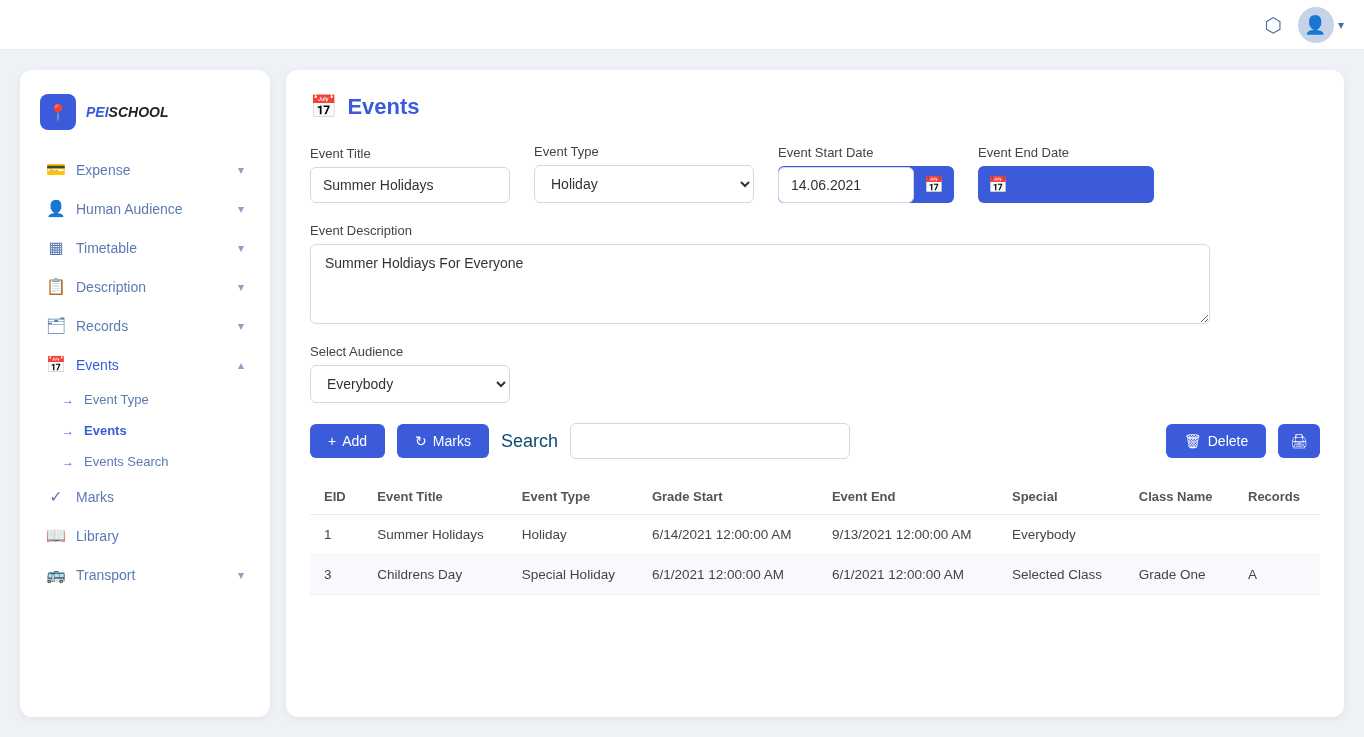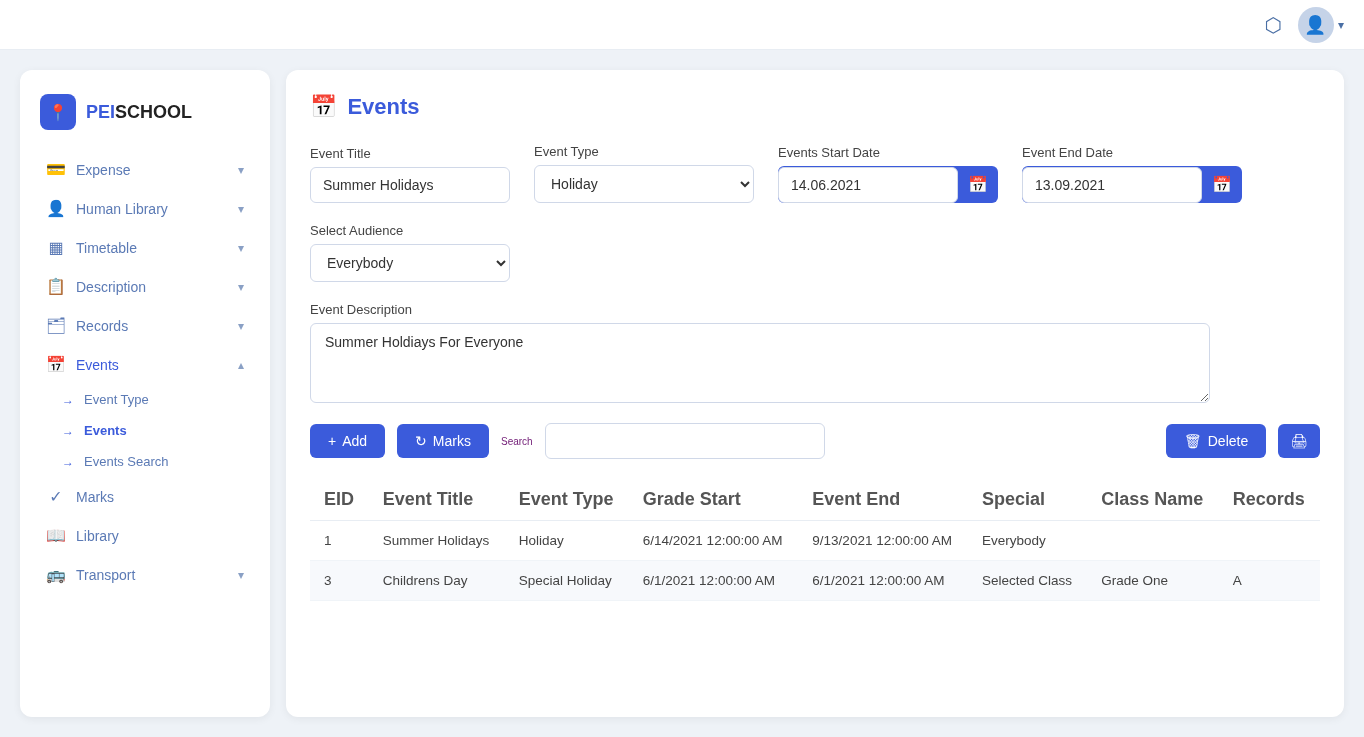--- a/index.html
+++ b/index.html
@@ -70,23 +70,24 @@
       height: 36px;
       background: #3b5bdb;
       border-radius: 8px;
       display: flex;
       align-items: center;
       justify-content: center;
       color: #fff;
       font-size: 16px;
     }
     .logo-text {
-      font-size: 18px;
+      font-size: 14px;
       font-weight: 700;
       color: #222;
+      font-style: italic;
     }
     .logo-text span { color: #3b5bdb; }
 
     .nav-item {
       display: flex;
       align-items: center;
       justify-content: space-between;
       padding: 10px 20px;
       cursor: pointer;
       color: #5b7ab5;
@@ -179,21 +180,21 @@
     .event-title-input { width: 200px; }
     .event-type-select { width: 220px; }
     .audience-select { width: 200px; }
 
     .date-input-wrapper {
       display: flex;
       align-items: center;
       background: #3b5bdb;
       border-radius: 6px;
       overflow: hidden;
-      width: 220px;
+      width: 176px;
     }
     .date-input-wrapper input {
       background: #3b5bdb;
       border: none;
       color: #fff;
       padding: 9px 12px;
       font-size: 14px;
       flex: 1;
       outline: none;
       min-width: 0;
@@ -271,22 +272,22 @@
     .btn-print {
       background: #3b5bdb;
       color: #fff;
       border: none;
       border-radius: 6px;
       padding: 9px 12px;
       font-size: 14px;
       cursor: pointer;
     }
     .search-label {
-      font-size: 10px;
-      color: #701a75;
+      font-size: 18px;
+      color: #0c4a6e;
     }
     .search-input {
       border: 1px solid #d0d8e8;
       border-radius: 6px;
       padding: 9px 12px;
       font-size: 14px;
       width: 280px;
       outline: none;
     }
     .spacer { flex: 1; }
@@ -296,21 +297,21 @@
       width: 100%;
       border-collapse: collapse;
       font-size: 13.5px;
     }
     .data-table th {
       text-align: left;
       padding: 10px 14px;
       color: #555;
       font-weight: 600;
       border-bottom: 1px solid #e8edf3;
-      font-size: 18px;
+      font-size: 13px;
     }
     .data-table td {
       padding: 12px 14px;
       color: #444;
       border-bottom: 1px solid #f0f4f8;
     }
     .data-table tr:nth-child(even) { background: #f7f9fc; }
 
     
     .sidebar::-webkit-scrollbar { width: 4px; }
@@ -347,21 +348,21 @@
       <div class="nav-item-left">
         <span class="nav-icon">💳</span>
         <span>Expense</span>
       </div>
       <span class="chevron">▾</span>
     </div>
 
     <div class="nav-item">
       <div class="nav-item-left">
         <span class="nav-icon">👤</span>
-        <span>Human Library</span>
+        <span>Human Audience</span>
       </div>
       <span class="chevron">▾</span>
     </div>
 
     <div class="nav-item">
       <div class="nav-item-left">
         <span class="nav-icon">▦</span>
         <span>Timetable</span>
       </div>
       <span class="chevron">▾</span>
@@ -441,50 +442,49 @@
       </div>
       <div class="form-group">
         <label>Event Type</label>
         <select class="event-type-select">
           <option>Holiday</option>
           <option>Special Holiday</option>
           <option>Other</option>
         </select>
       </div>
       <div class="form-group">
-        <label>Events Start Date</label>
+        <label>Event Start Date</label>
         <div class="date-input-wrapper">
           <input type="text" value="14.06.2021" style="">
           <button class="cal-btn">📅</button>
         </div>
       </div>
       <div class="form-group">
         <label>Event End Date</label>
         <div class="date-input-wrapper">
-          <input type="text" value="13.09.2021" style="">
           <button class="cal-btn">📅</button>
         </div>
+      </div>
+    </div>
+
+    <div class="form-row">
+      <div class="form-group">
+        <label>Event Description</label>
+        <textarea style="">Summer Holdiays For Everyone</textarea>
       </div>
     </div>
 
     <div class="form-row">
       <div class="form-group">
         <label>Select Audience</label>
         <select class="audience-select">
           <option>Everybody</option>
           <option>Selected Class</option>
           <option>Staff</option>
         </select>
-      </div>
-    </div>
-
-    <div class="form-row">
-      <div class="form-group">
-        <label>Event Description</label>
-        <textarea style="">Summer Holdiays For Everyone</textarea>
       </div>
     </div>
 
     <div class="action-bar">
       <button class="btn-add">
         <span>+</span>
         <span>Add</span>
       </button>
       <button class="btn-update">
         <span>↻</span>

